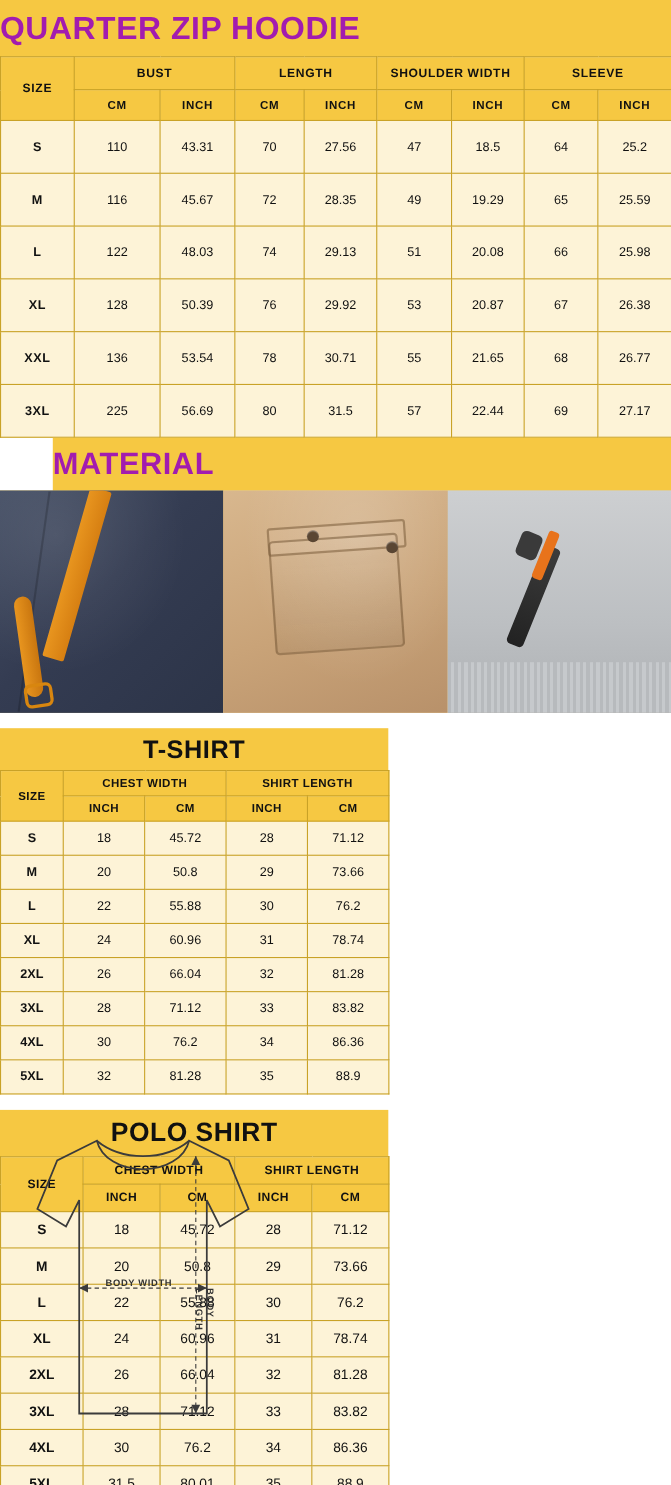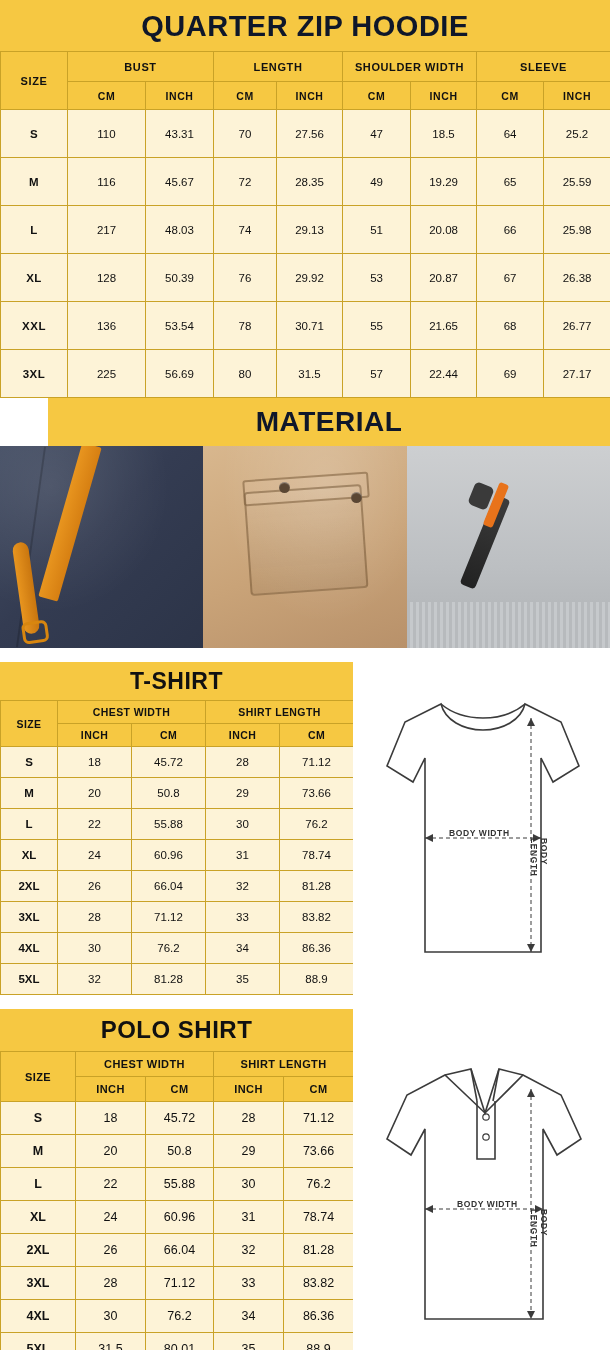--- a/index.html
+++ b/index.html
@@ -16,24 +16,23 @@
     overflow: hidden;
   }
 
   
   .hoodie-section {
     width: 610px;
     background: #f6c842;
     padding: 0 0 0 0;
   }
   .title-bar {
-    text-align: center;
     font-weight: bold;
     letter-spacing: 0.5px;
-    color: #0f172a;
+    color: #a21caf;
   }
   .hoodie-title {
     font-size: 29px;
     padding: 10px 0 8px 0;
     background: #f6c842;
   }
   table.sz {
     border-collapse: collapse;
     width: 100%;
     table-layout: fixed;
@@ -184,21 +183,21 @@
   .pen-cap {
     position: absolute;
     left: 64px; top: 38px;
     width: 20px; height: 24px;
     background: #3a3a3a;
     border-radius: 5px;
     transform: rotate(22deg);
   }
 
   
-  .shirt-block { display: flex; width: 610px; background: #ffffff; }
+  .shirt-block { display: flex; width: 610px; background: #ffffff; flex-direction: column; }
   .shirt-table-wrap { width: 353px; }
   .shirt-art { width: 239px; position: relative; background: #ffffff; }
 
   .shirt-title {
     background: #f6c842;
     text-align: center;
     font-weight: bold;
     font-size: 23px;
     color: #111;
     height: 38px;
@@ -298,21 +297,21 @@
           <td>45.67</td>
           <td>72</td>
           <td>28.35</td>
           <td>49</td>
           <td>19.29</td>
           <td>65</td>
           <td>25.59</td>
         </tr>
         <tr>
           <td class="size-cell">L</td>
-          <td>217</td>
+          <td>122</td>
           <td>48.03</td>
           <td>74</td>
           <td>29.13</td>
           <td>51</td>
           <td>20.08</td>
           <td>66</td>
           <td>25.98</td>
         </tr>
         <tr>
           <td class="size-cell">XL</td>

